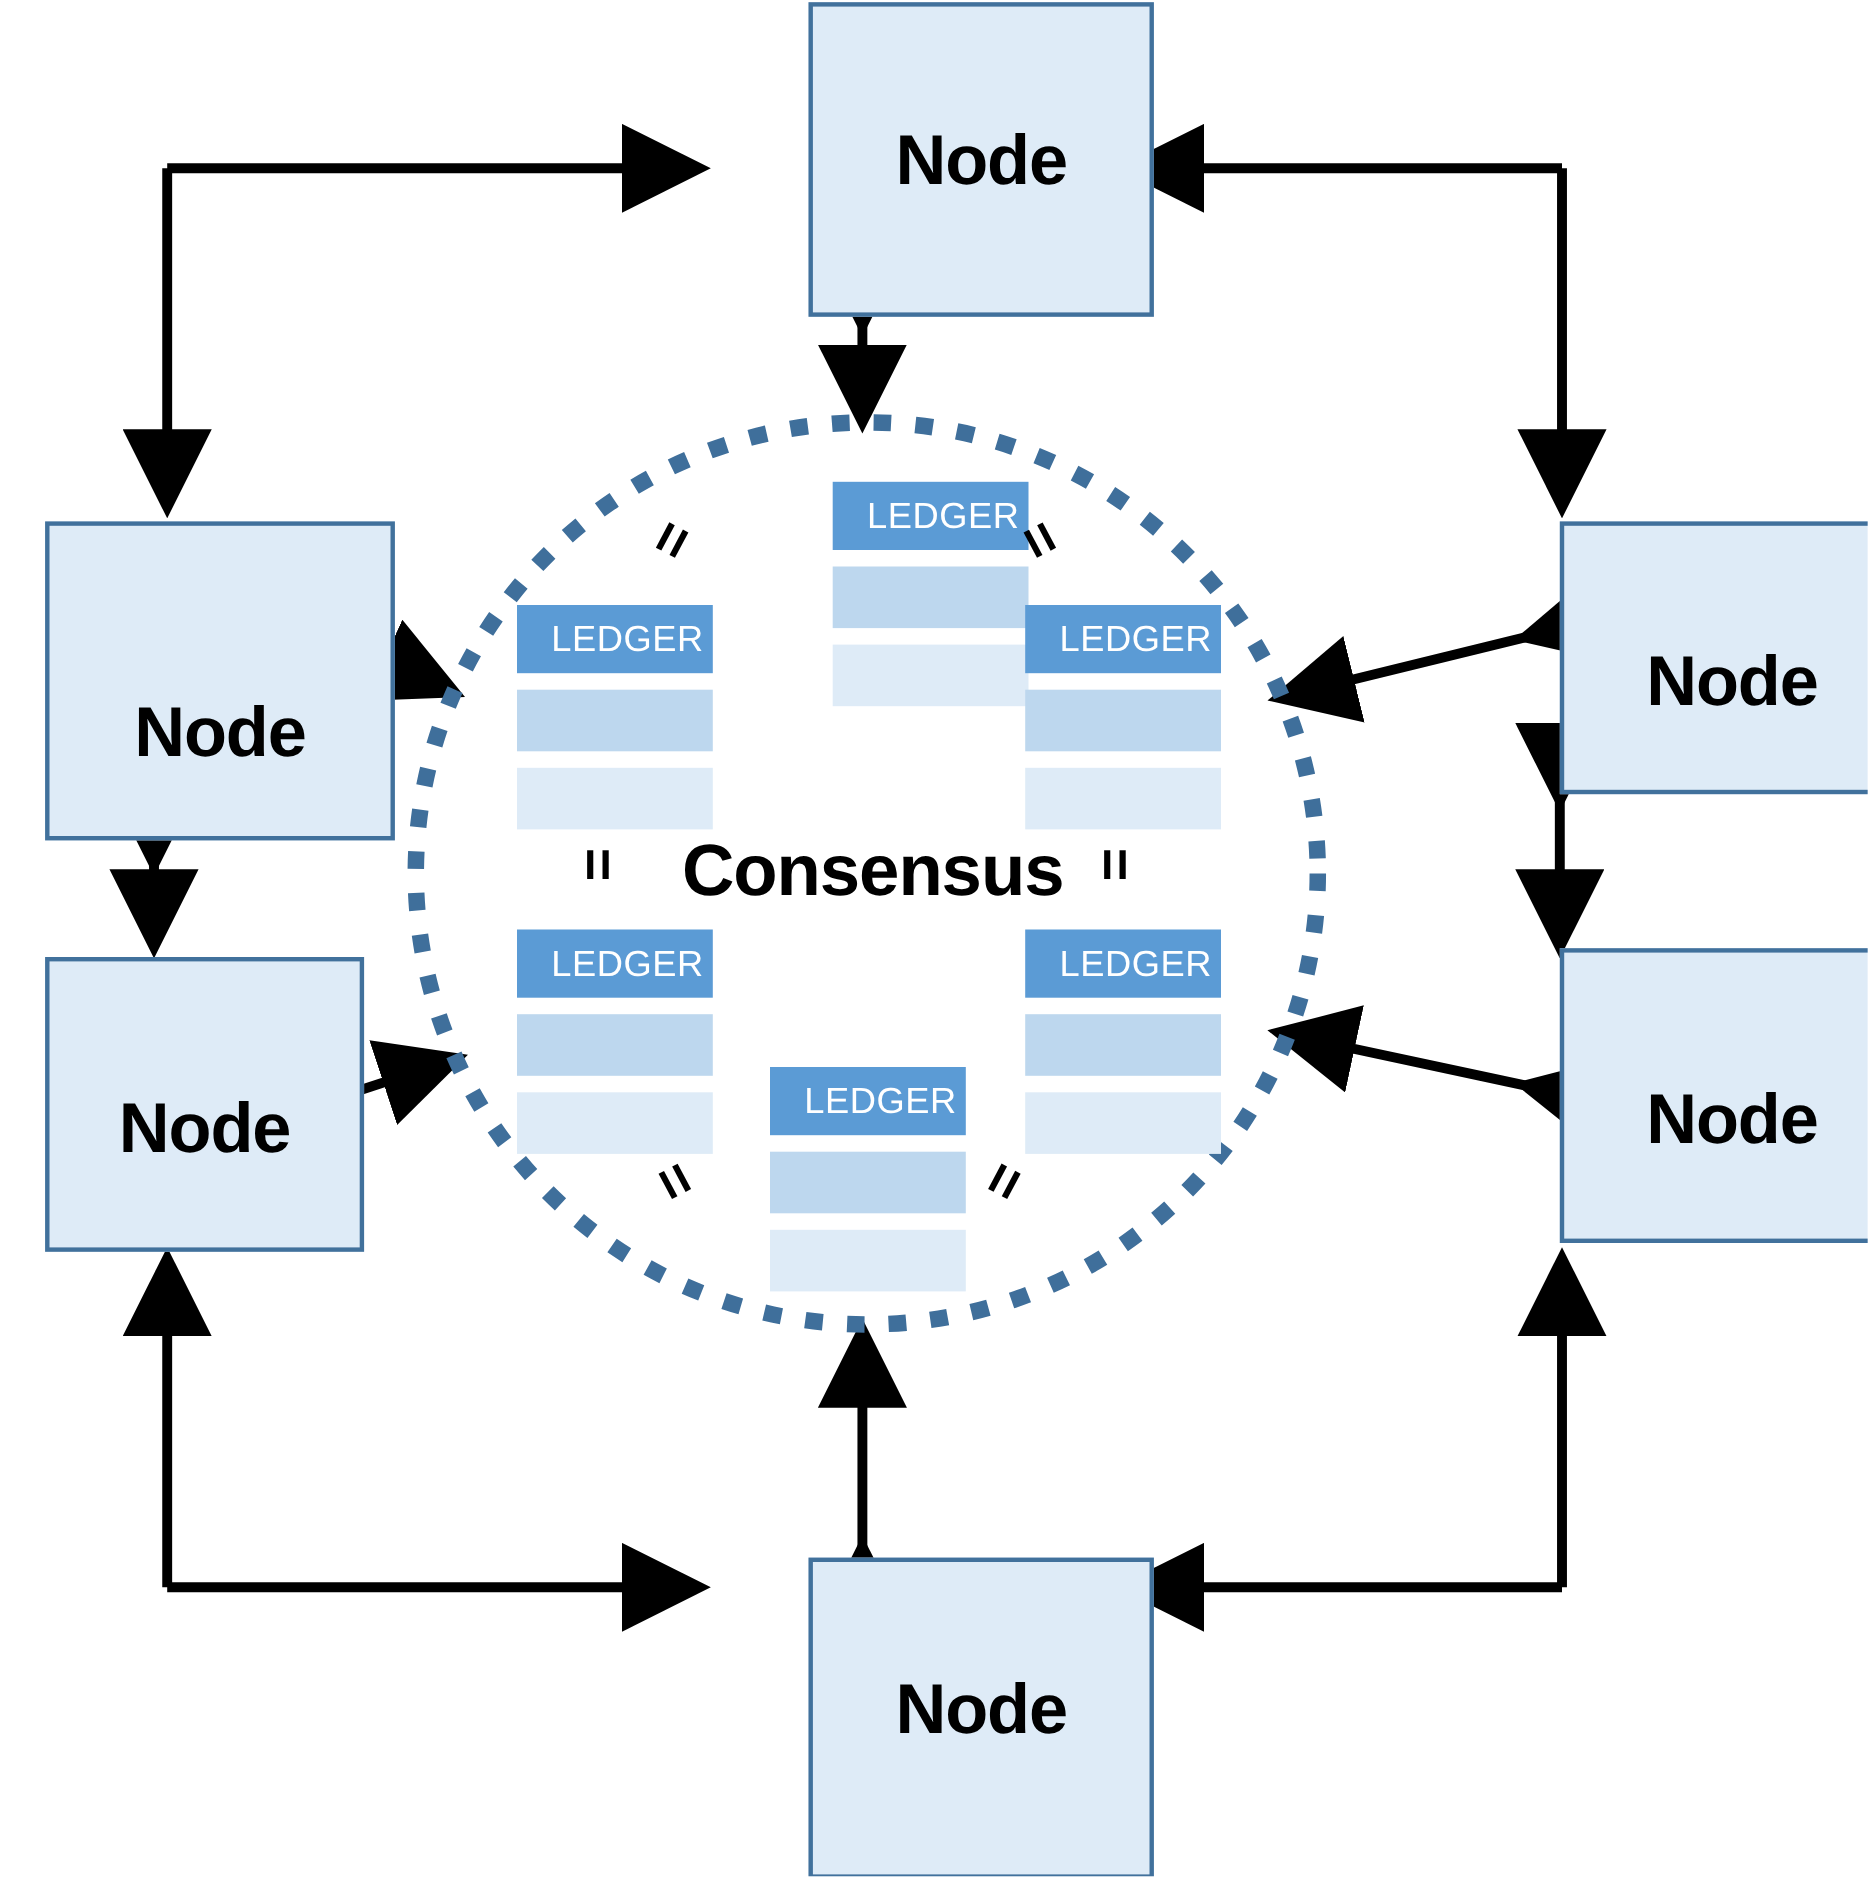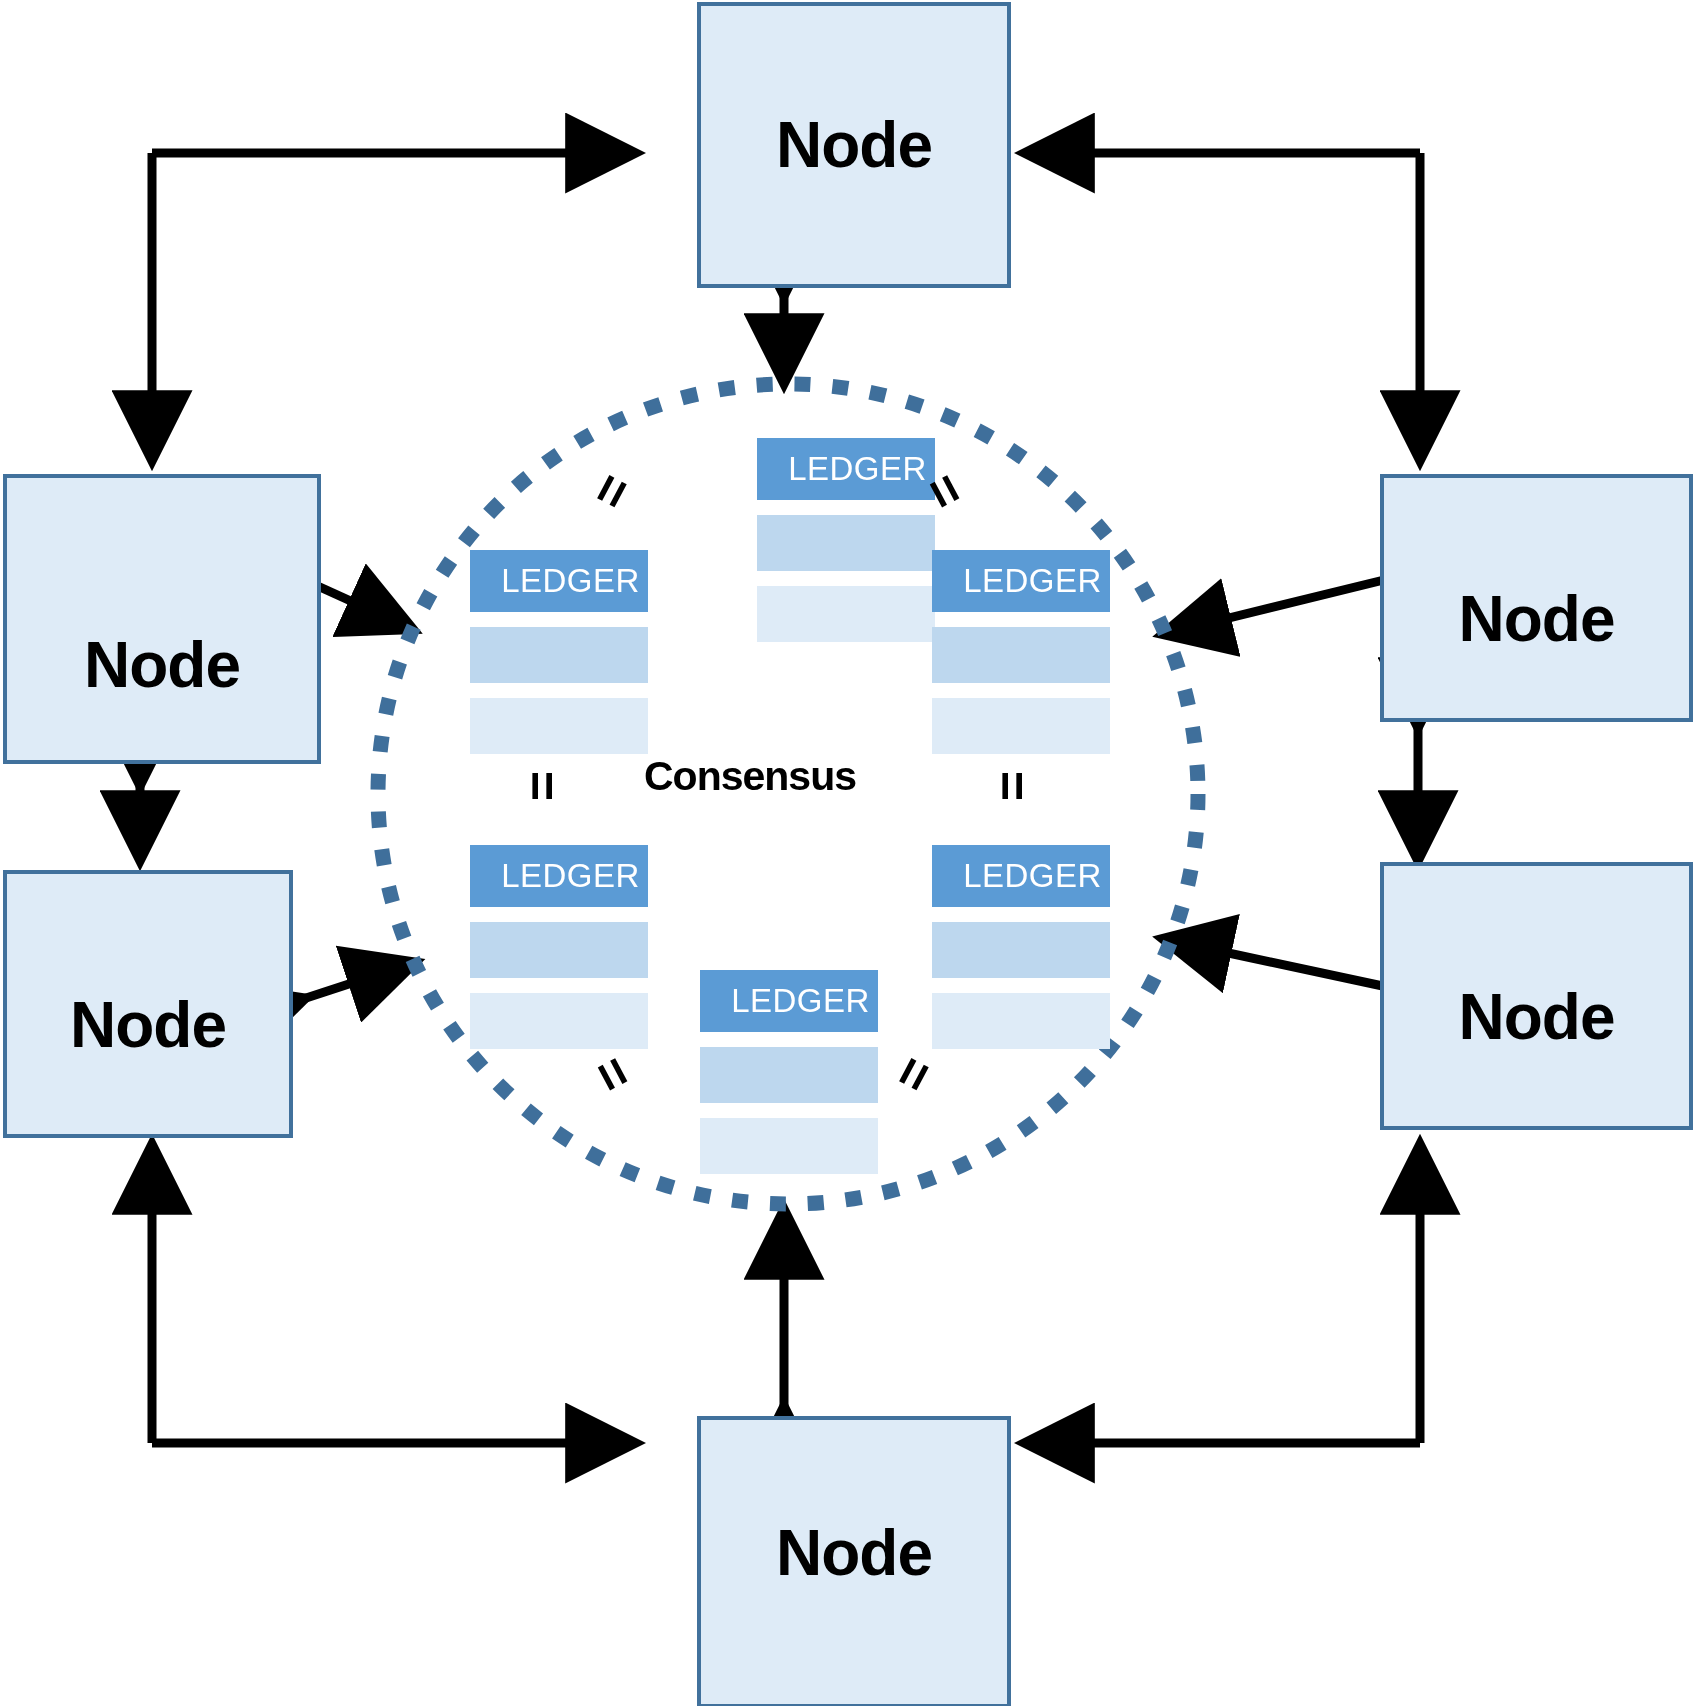--- a/index.html
+++ b/index.html
@@ -26,20 +26,21 @@
     pointer-events: none;
   }
   .node-box {
     position: absolute;
     background: #DEEBF7;
     border: 4px solid #41719C;
     box-sizing: border-box;
     display: flex;
     align-items: center;
     justify-content: center;
+    margin-left: 38px;
   }
   .node-label {
     font-family: "Liberation Sans", sans-serif;
     font-weight: bold;
     font-size: 64px;
     color: #000000;
     letter-spacing: -1px;
     line-height: 1;
   }
   .ledger {
@@ -62,25 +63,24 @@
     height: 56px;
     margin-top: 15px;
   }
   .ledger-row.r1 { background: #BDD7EE; }
   .ledger-row.r2 { background: #DEEBF7; }
 
   .consensus {
     position: absolute;
     font-family: "Liberation Sans", sans-serif;
     font-weight: bold;
-    font-size: 41px;
+    font-size: 66px;
     color: #000000;
     white-space: nowrap;
     letter-spacing: -1px;
-    margin-left: 24px;
   }
   .eqmark {
     position: absolute;
     font-weight: bold;
     color: #000000;
     font-family: "Liberation Sans", sans-serif;
     font-size: 52px;
     line-height: 1;
     white-space: nowrap;
   }

